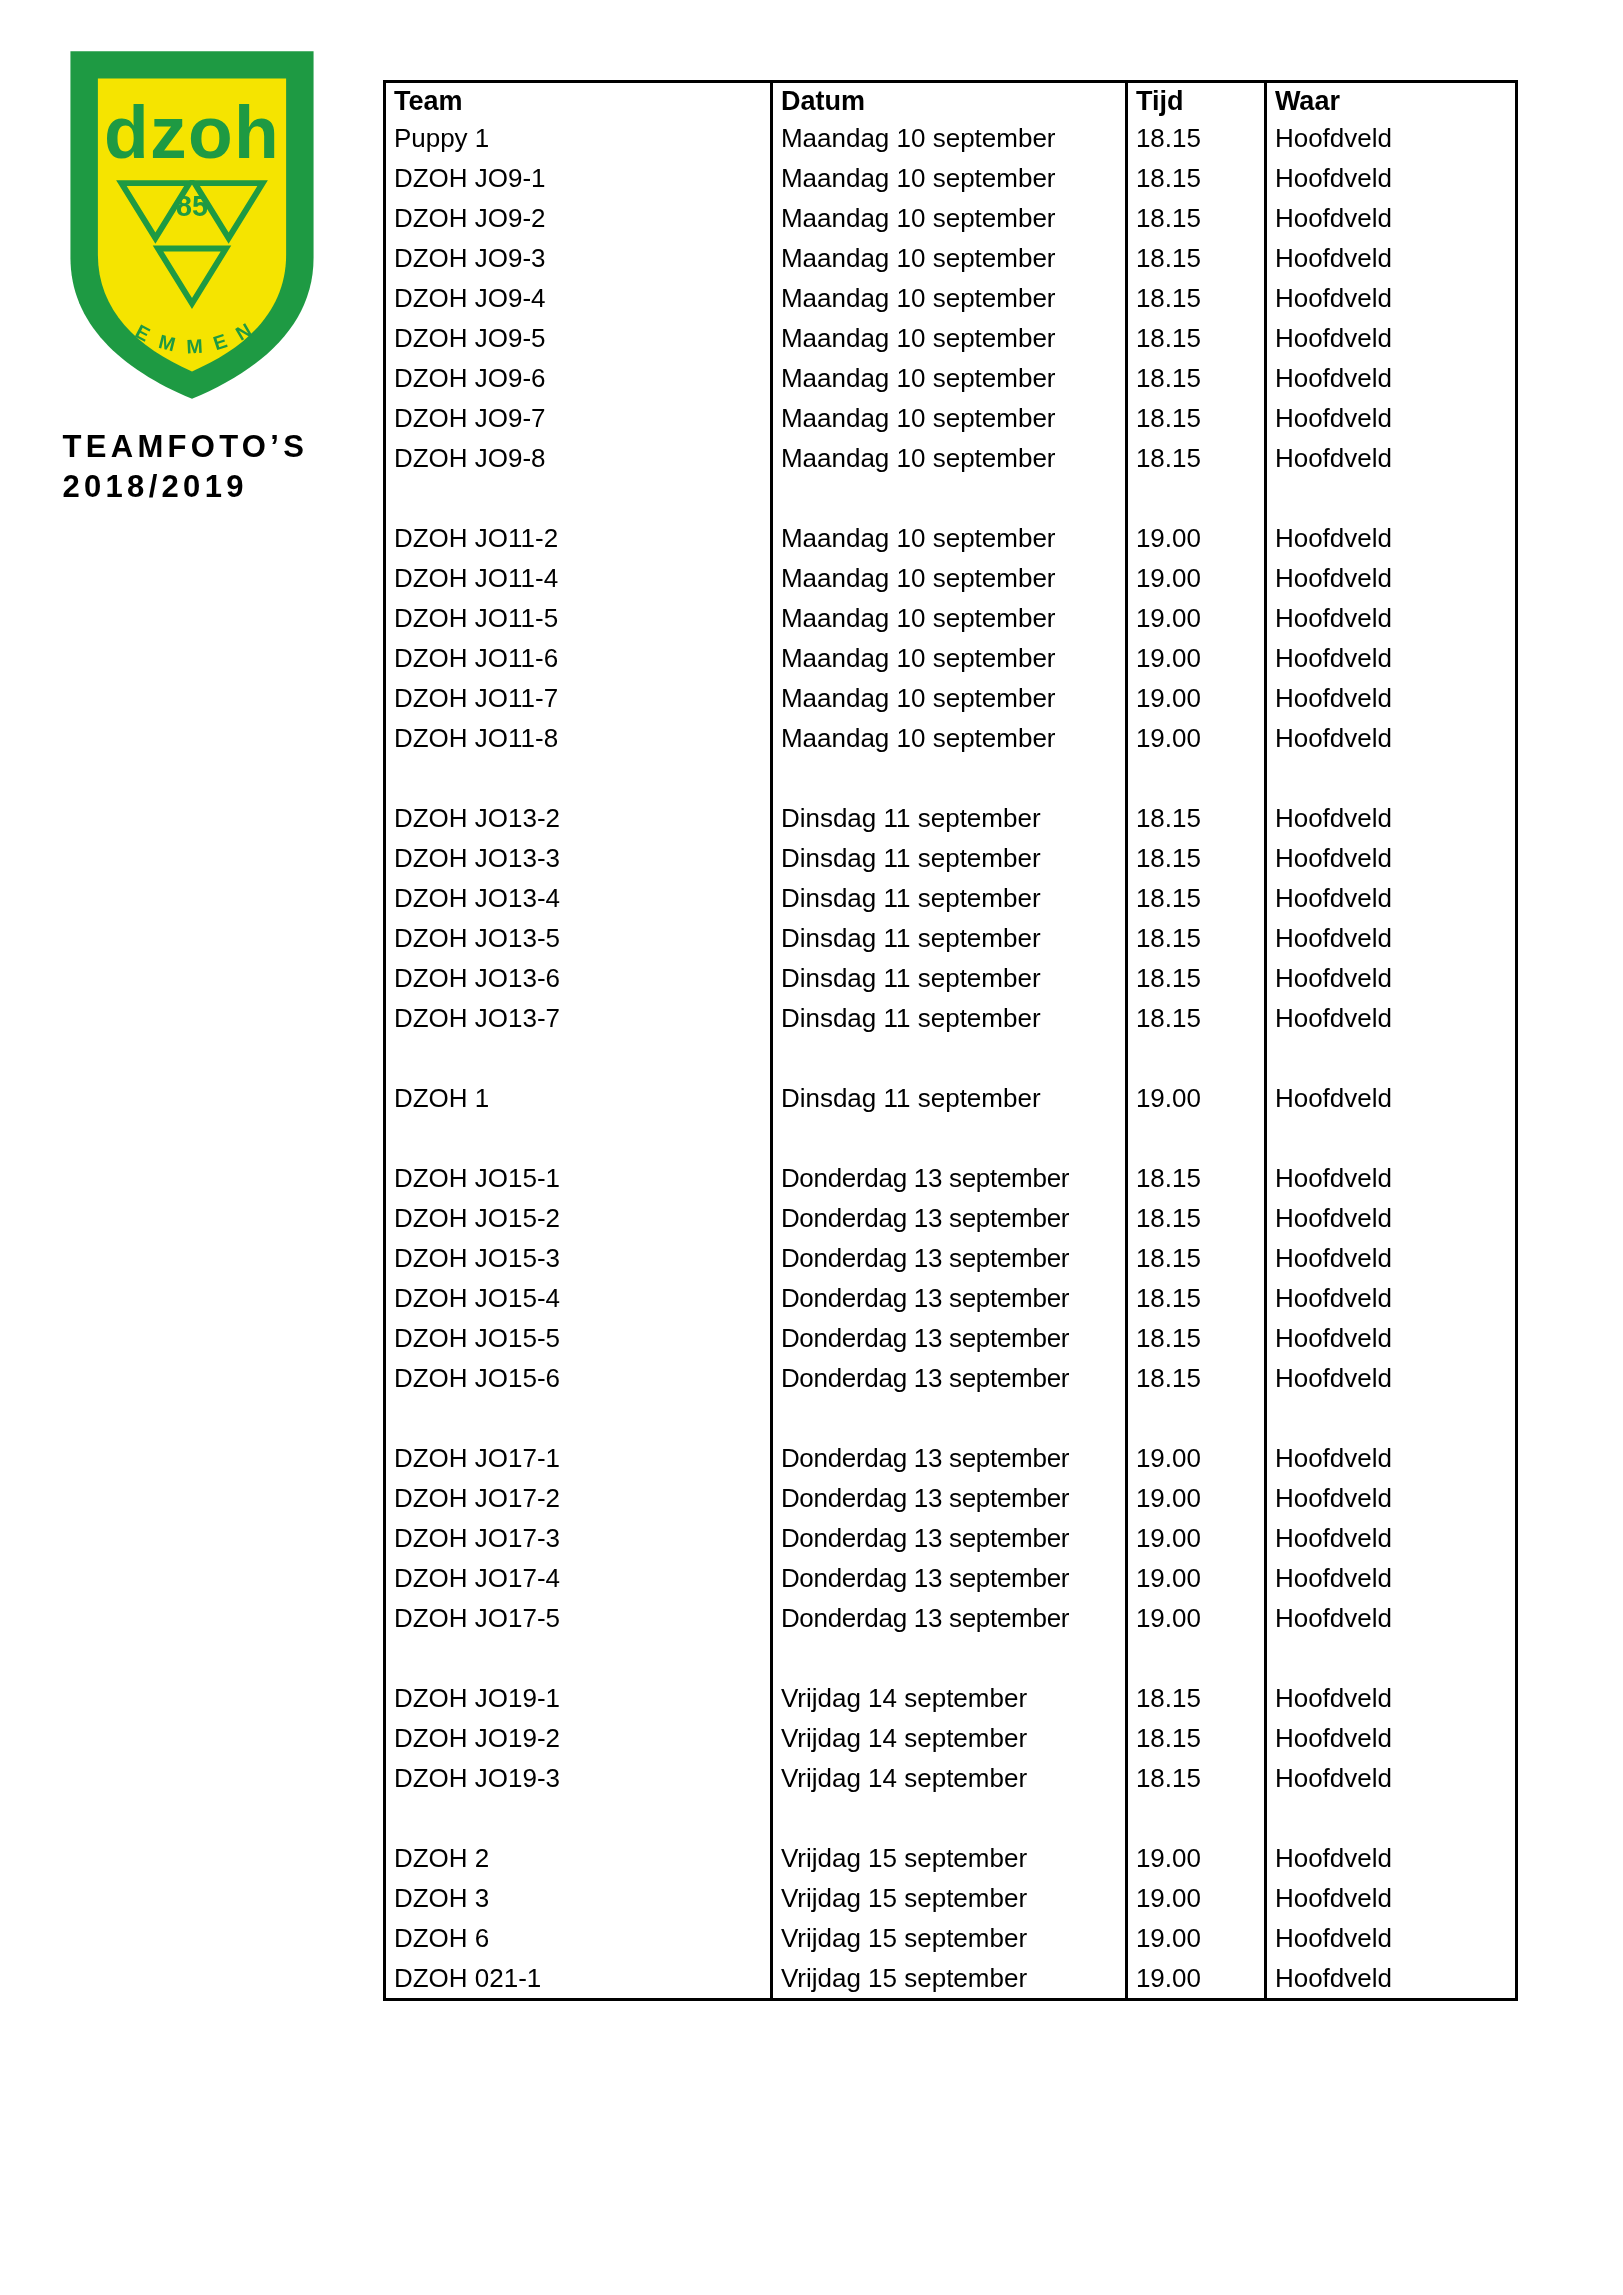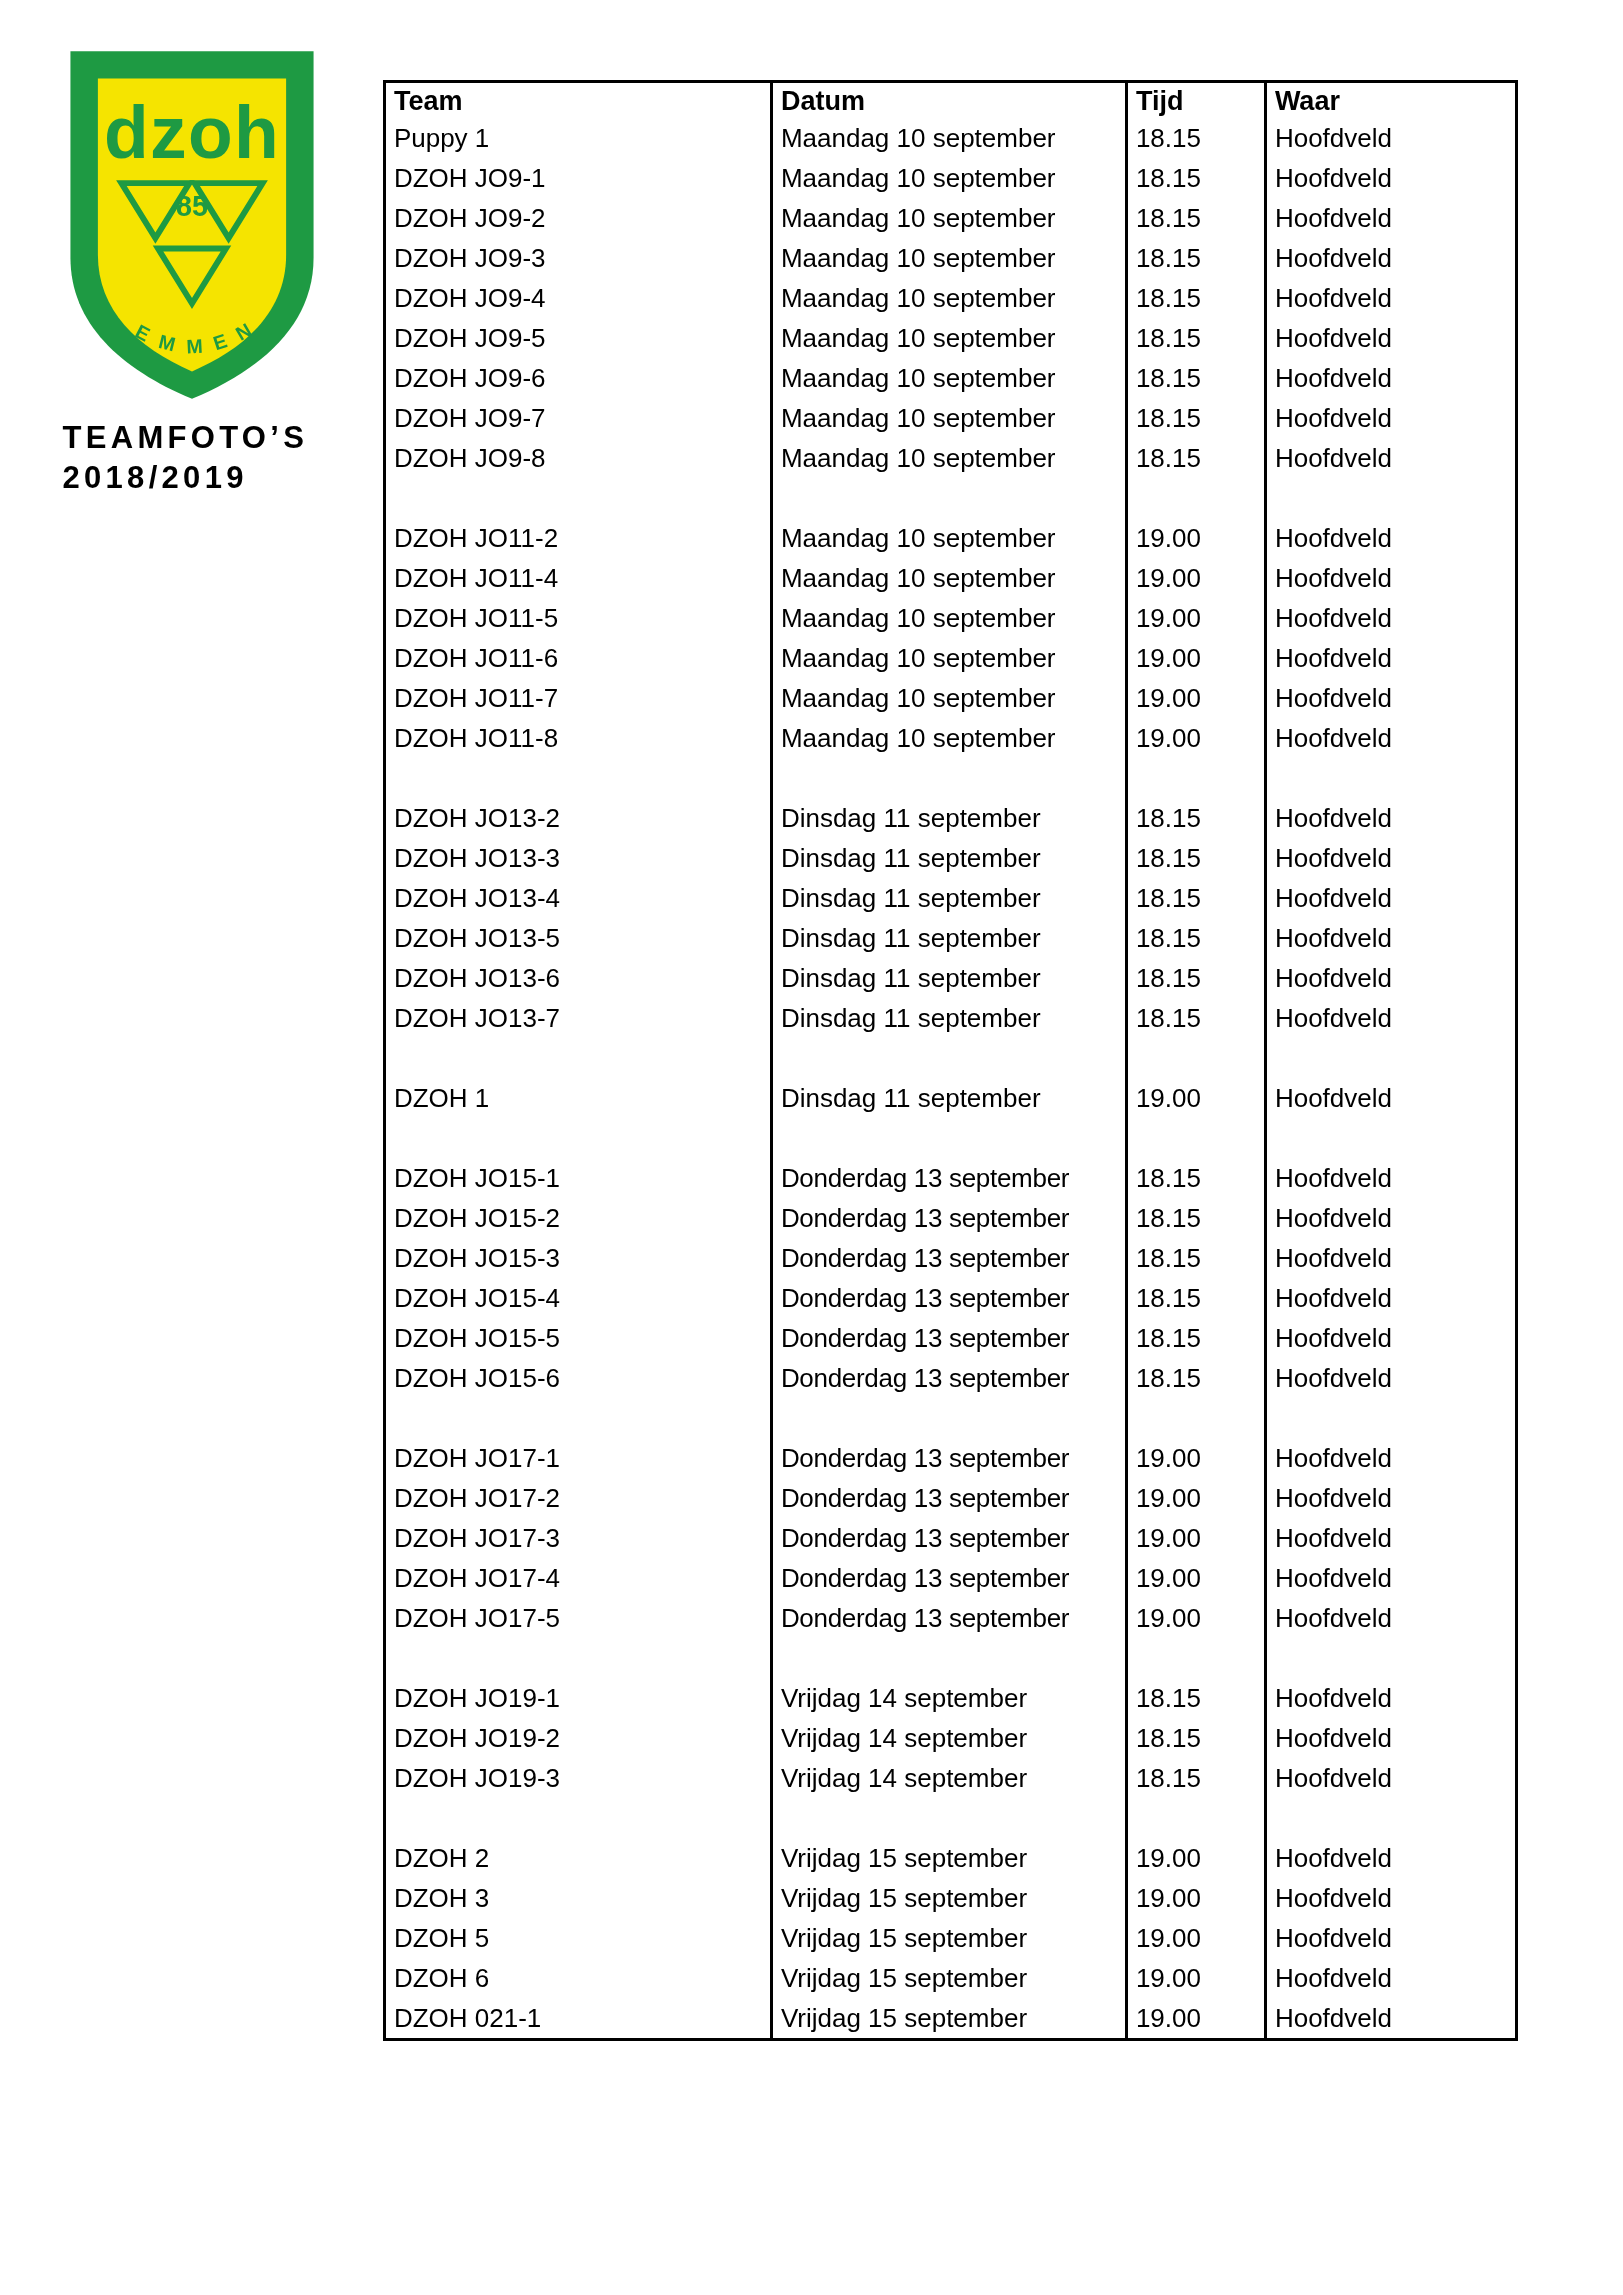--- a/index.html
+++ b/index.html
@@ -25,21 +25,21 @@
   }
   .crest {
     position: relative;
     width: 262px;
     height: 366px;
     margin-left: 5.2px;
   }
   .crest svg { display: block; }
 
   #club-title {
-    margin-top: 10px;
+    margin-top: 19px;
     margin-left: 6.5px;
     font-family: "Liberation Sans", sans-serif;
     font-weight: 700;
     font-size: 31px;
     letter-spacing: 4.3px;
     line-height: 1.30;
     color: #000000;
     white-space: pre-line;
   }
 
@@ -402,26 +402,20 @@
         <td>19.00</td>
         <td>Hoofdveld</td>
       </tr>
       <tr class="">
         <td>DZOH 3</td>
         <td>Vrijdag 15 september</td>
         <td>19.00</td>
         <td>Hoofdveld</td>
       </tr>
       <tr class="">
-        <td>DZOH 5</td>
-        <td>Vrijdag 15 september</td>
-        <td>19.00</td>
-        <td>Hoofdveld</td>
-      </tr>
-      <tr class="">
         <td>DZOH 6</td>
         <td>Vrijdag 15 september</td>
         <td>19.00</td>
         <td>Hoofdveld</td>
       </tr>
       <tr class="">
         <td>DZOH 021-1</td>
         <td>Vrijdag 15 september</td>
         <td>19.00</td>
         <td>Hoofdveld</td>

